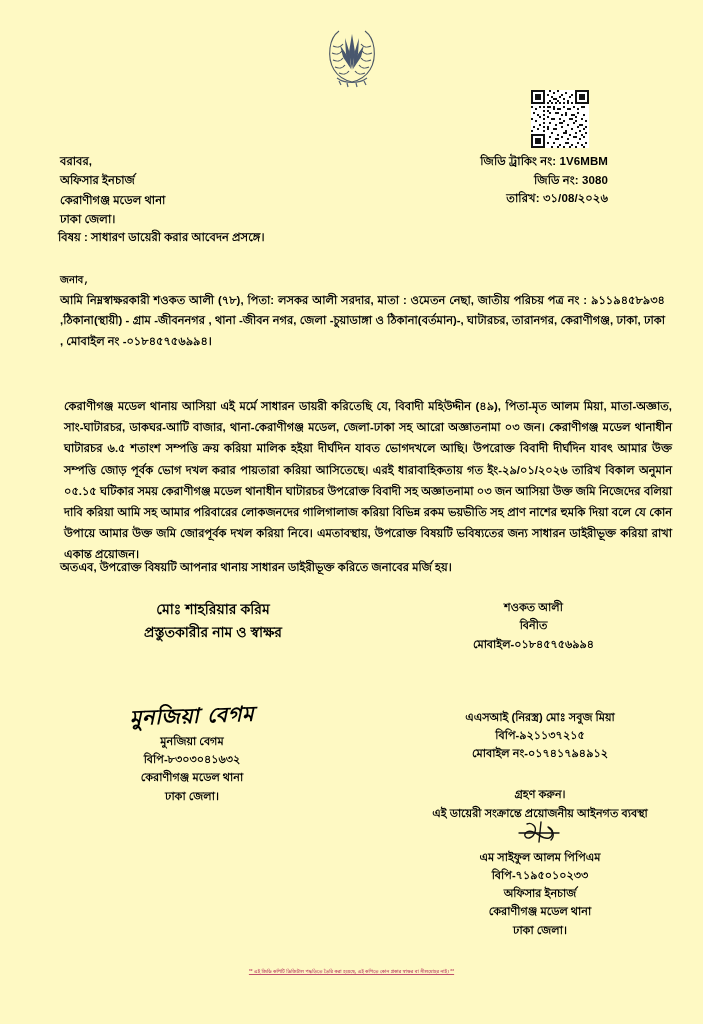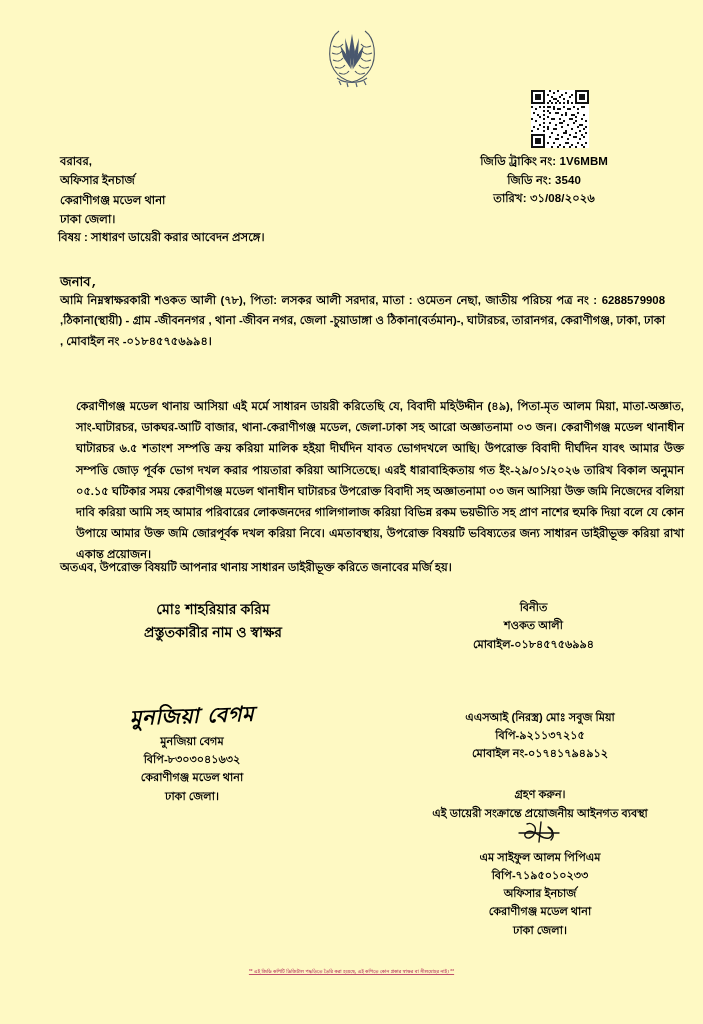--- a/index.html
+++ b/index.html
@@ -47,21 +47,21 @@
     width: 62px;
     height: 58px;
   }
   .qr-box svg { display:block; width:100%; height:100%; }
 
   
   .meta-block {
     position: absolute;
     right: 95px;
     top: 152px;
-    text-align: center;
+    text-align: right;
     font-size: 11.5px;
     line-height: 1.62;
     letter-spacing: 0.1px;
     font-weight: 600;
   }
   .meta-row { white-space: nowrap; }
   .meta-val { font-weight: 600; }
 
   
   .addressee {
@@ -80,41 +80,41 @@
     top: 229px;
     font-size: 11.5px;
     font-weight: 600;
     white-space: nowrap;
   }
 
   .salutation {
     position: absolute;
     left: 60px;
     top: 272px;
-    font-size: 13px;
+    font-size: 10px;
     font-weight: 600;
     font-family: Liberation Mono, monospace;
   }
 
   
   .intro-para {
     position: absolute;
     left: 60px;
     top: 290px;
     width: 605px;
     font-size: 11.4px;
     line-height: 1.78;
     text-align: justify;
     text-justify: inter-word;
     font-weight: 600;
   }
 
   .main-para {
     position: absolute;
-    left: 76px;
+    left: 64px;
     top: 396px;
     width: 608px;
     font-size: 11.4px;
     line-height: 1.86;
     text-align: justify;
     text-justify: inter-word;
     font-weight: 600;
   }
 
   .closing-para {
@@ -410,46 +410,46 @@
     <div>ঢাকা জেলা।</div>
   </div>
 
   <div class="meta-block">
     <div class="meta-row">
       <span>জিডি ট্রাকিং নং:</span>
       <span class="meta-val">1V6MBM</span>
     </div>
     <div class="meta-row">
       <span>জিডি নং:</span>
-      <span class="meta-val">3540</span>
+      <span class="meta-val">3080</span>
     </div>
     <div class="meta-row">
       <span>তারিখ:</span>
       <span class="meta-val">৩১/08/২০২৬</span>
     </div>
   </div>
 
   <div class="subject">বিষয় : সাধারণ ডায়েরী করার আবেদন প্রসঙ্গে।</div>
 
   <div class="salutation">জনাব,</div>
 
-  <div class="intro-para">আমি নিম্নস্বাক্ষরকারী শওকত আলী (৭৮), পিতা: লসকর আলী সরদার, মাতা : ওমেতন নেছা, জাতীয় পরিচয় পত্র নং : 6288579908 ,ঠিকানা(স্থায়ী) - গ্রাম -জীবননগর , থানা -জীবন নগর, জেলা -চুয়াডাঙ্গা ও ঠিকানা(বর্তমান)-, ঘাটারচর, তারানগর, কেরাণীগঞ্জ, ঢাকা, ঢাকা , মোবাইল নং -০১৮৪৫৭৫৬৯৯৪।</div>
+  <div class="intro-para">আমি নিম্নস্বাক্ষরকারী শওকত আলী (৭৮), পিতা: লসকর আলী সরদার, মাতা : ওমেতন নেছা, জাতীয় পরিচয় পত্র নং : ৯১১৯৪৫৮৯৩৪ ,ঠিকানা(স্থায়ী) - গ্রাম -জীবননগর , থানা -জীবন নগর, জেলা -চুয়াডাঙ্গা ও ঠিকানা(বর্তমান)-, ঘাটারচর, তারানগর, কেরাণীগঞ্জ, ঢাকা, ঢাকা , মোবাইল নং -০১৮৪৫৭৫৬৯৯৪।</div>
 
   <div class="main-para">কেরাণীগঞ্জ মডেল থানায় আসিয়া এই মর্মে সাধারন ডায়রী করিতেছি যে, বিবাদী মহিউদ্দীন (৪৯), পিতা-মৃত আলম মিয়া, মাতা-অজ্ঞাত, সাং-ঘাটারচর, ডাকঘর-আটি বাজার, থানা-কেরাণীগঞ্জ মডেল, জেলা-ঢাকা সহ আরো অজ্ঞাতনামা ০৩ জন। কেরাণীগঞ্জ মডেল থানাধীন ঘাটারচর ৬.৫ শতাংশ সম্পত্তি ক্রয় করিয়া মালিক হইয়া দীর্ঘদিন যাবত ভোগদখলে আছি। উপরোক্ত বিবাদী দীর্ঘদিন যাবৎ আমার উক্ত সম্পত্তি জোড় পূর্বক ভোগ দখল করার পায়তারা করিয়া আসিতেছে। এরই ধারাবাহিকতায় গত ইং-২৯/০১/২০২৬ তারিখ বিকাল অনুমান ০৫.১৫ ঘটিকার সময় কেরাণীগঞ্জ মডেল থানাধীন ঘাটারচর উপরোক্ত বিবাদী সহ অজ্ঞাতনামা ০৩ জন আসিয়া উক্ত জমি নিজেদের বলিয়া দাবি করিয়া আমি সহ আমার পরিবারের লোকজনদের গালিগালাজ করিয়া বিভিন্ন রকম ভয়ভীতি সহ প্রাণ নাশের হুমকি দিয়া বলে যে কোন উপায়ে আমার উক্ত জমি জোরপূর্বক দখল করিয়া নিবে। এমতাবস্থায়, উপরোক্ত বিষয়টি ভবিষ্যতের জন্য সাধারন ডাইরীভূক্ত করিয়া রাখা একান্ত প্রয়োজন।</div>
 
   <div class="closing-para">অতএব, উপরোক্ত বিষয়টি আপনার থানায় সাধারন ডাইরীভূক্ত করিতে জনাবের মর্জি হয়।</div>
 
   <div class="sig-prepared">
     <div>মোঃ শাহরিয়ার করিম</div>
     <div>প্রস্তুতকারীর নাম ও স্বাক্ষর</div>
   </div>
 
   <div class="sig-applicant">
+    <div>শওকত আলী</div>
     <div>বিনীত</div>
-    <div>শওকত আলী</div>
     <div>মোবাইল-০১৮৪৫৭৫৬৯৯৪</div>
   </div>
 
   <div class="sig-duty">
     <div class="handwriting">মুনজিয়া বেগম</div>
     <div>মুনজিয়া বেগম</div>
     <div>বিপি-৮৩০৩০৪১৬৩২</div>
     <div>কেরাণীগঞ্জ মডেল থানা</div>
     <div>ঢাকা জেলা।</div>
   </div>

